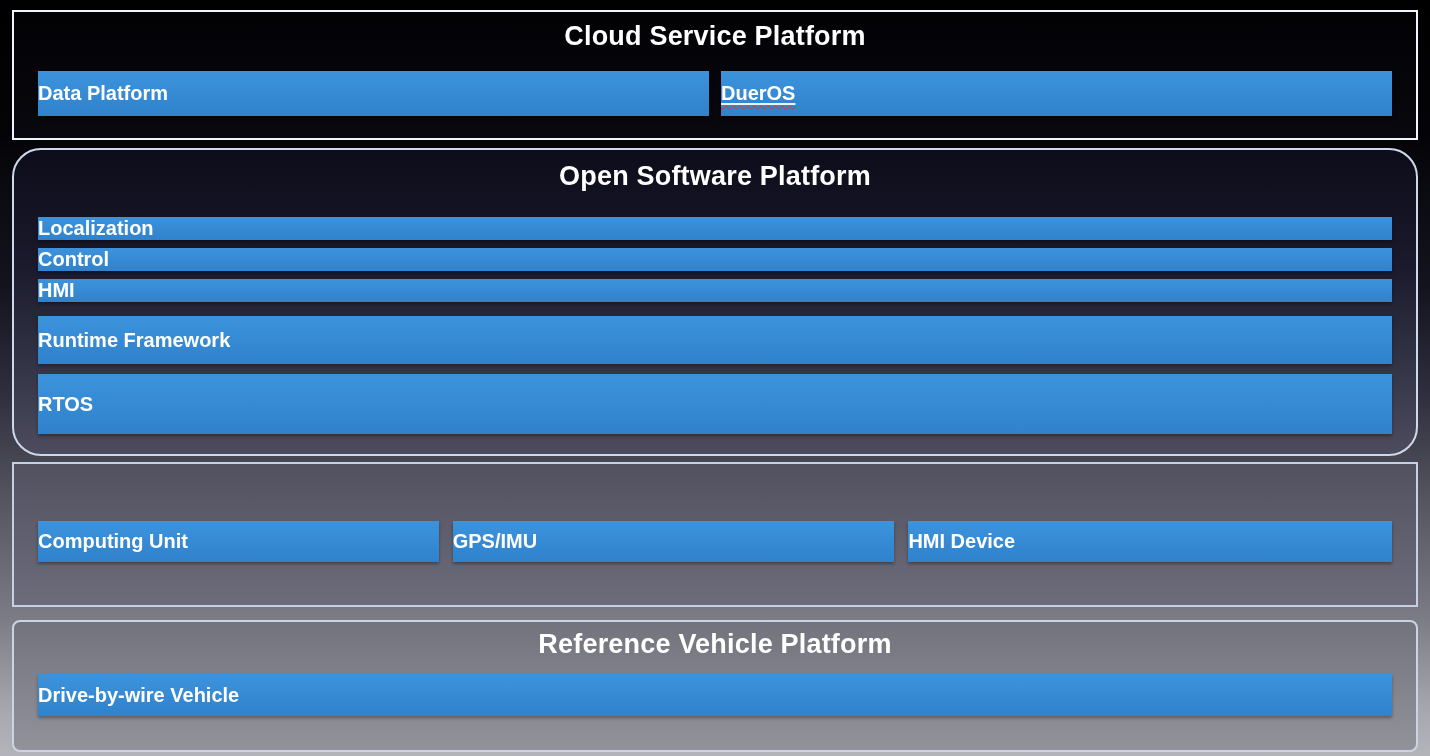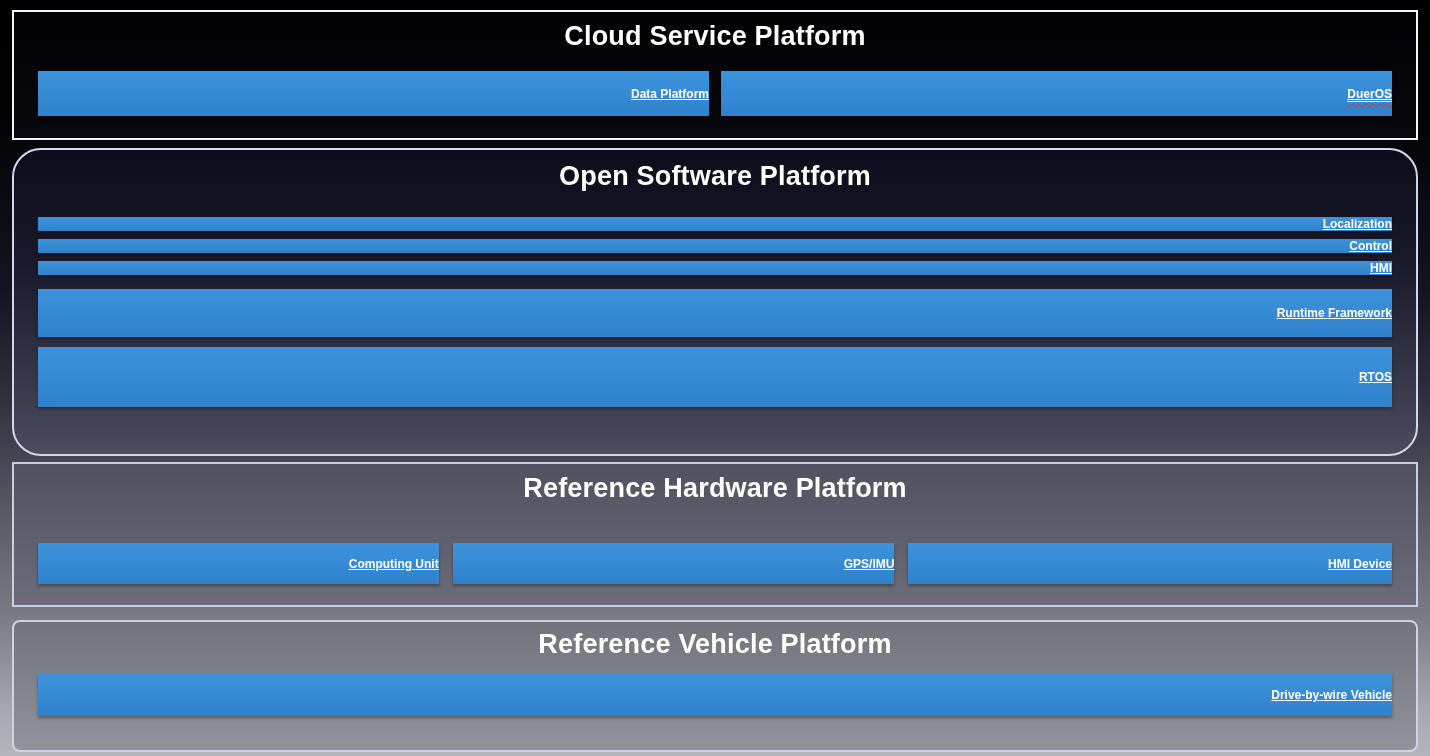--- a/index.html
+++ b/index.html
@@ -58,39 +58,38 @@
     font-weight: bold;
     text-align: center;
     letter-spacing: 0.2px;
   }
   .row { display: flex; width: 100%; }
   .bluebox {
     background: linear-gradient(180deg, #3c93dc, #2f82cb);
     box-shadow: 0 2px 3px rgba(0,0,0,0.35);
     display: flex;
     align-items: center;
-    justify-content: flex-end;
+    justify-content: flex-start;
     color: #ffffff;
-    font-size: 12px;
+    font-size: 20px;
     font-weight: bold;
-    text-decoration: underline;
   }
   
   .p1 .row { margin-top: 18px; gap: 12px; }
   .p1 .bluebox { flex: 1; height: 45px; }
   
   .p2 .row-modules { margin-top: 24px; gap: 8px; flex-direction: column; }
   .p2 .row-modules .bluebox { height: 100px; }
   .box-localization { flex: 494; }
   .box-control { flex: 482; }
   .box-hmi { flex: 364; }
   .box-runtime { margin-top: 14px; height: 48px; width: 100%; }
   .box-rtos { margin-top: 10px; height: 60px; width: 100%; }
   
-  .p3 .row { margin-top: 38px; gap: 14px; }
+  .p3 .row { margin-top: 49px; gap: 14px; }
   .p3 .bluebox { height: 41px; }
   .box-computing { flex: 401; }
   .box-gpsimu { flex: 442; }
   .box-hmidevice { flex: 484; }
   
   .box-drive { margin-top: 13px; height: 42px; width: 100%; }
   
   .link-underline { text-decoration: underline solid #eef3fa; text-underline-offset: 3px; }
   .link-underline .wavy {
     text-decoration: underline wavy #cf3a30;
@@ -130,21 +129,20 @@
     </div>
     <div class="bluebox box-runtime">
       <span>Runtime Framework</span>
     </div>
     <div class="bluebox box-rtos">
       <span>RTOS</span>
     </div>
   </section>
 
   <section class="panel p3">
-    <h2 class="ptitle">Reference Hardware Platform</h2>
     <div class="row">
       <div class="bluebox box-computing">
         <span>Computing Unit</span>
       </div>
       <div class="bluebox box-gpsimu">
         <span>GPS/IMU</span>
       </div>
       <div class="bluebox box-hmidevice">
         <span>HMI Device</span>
       </div>

